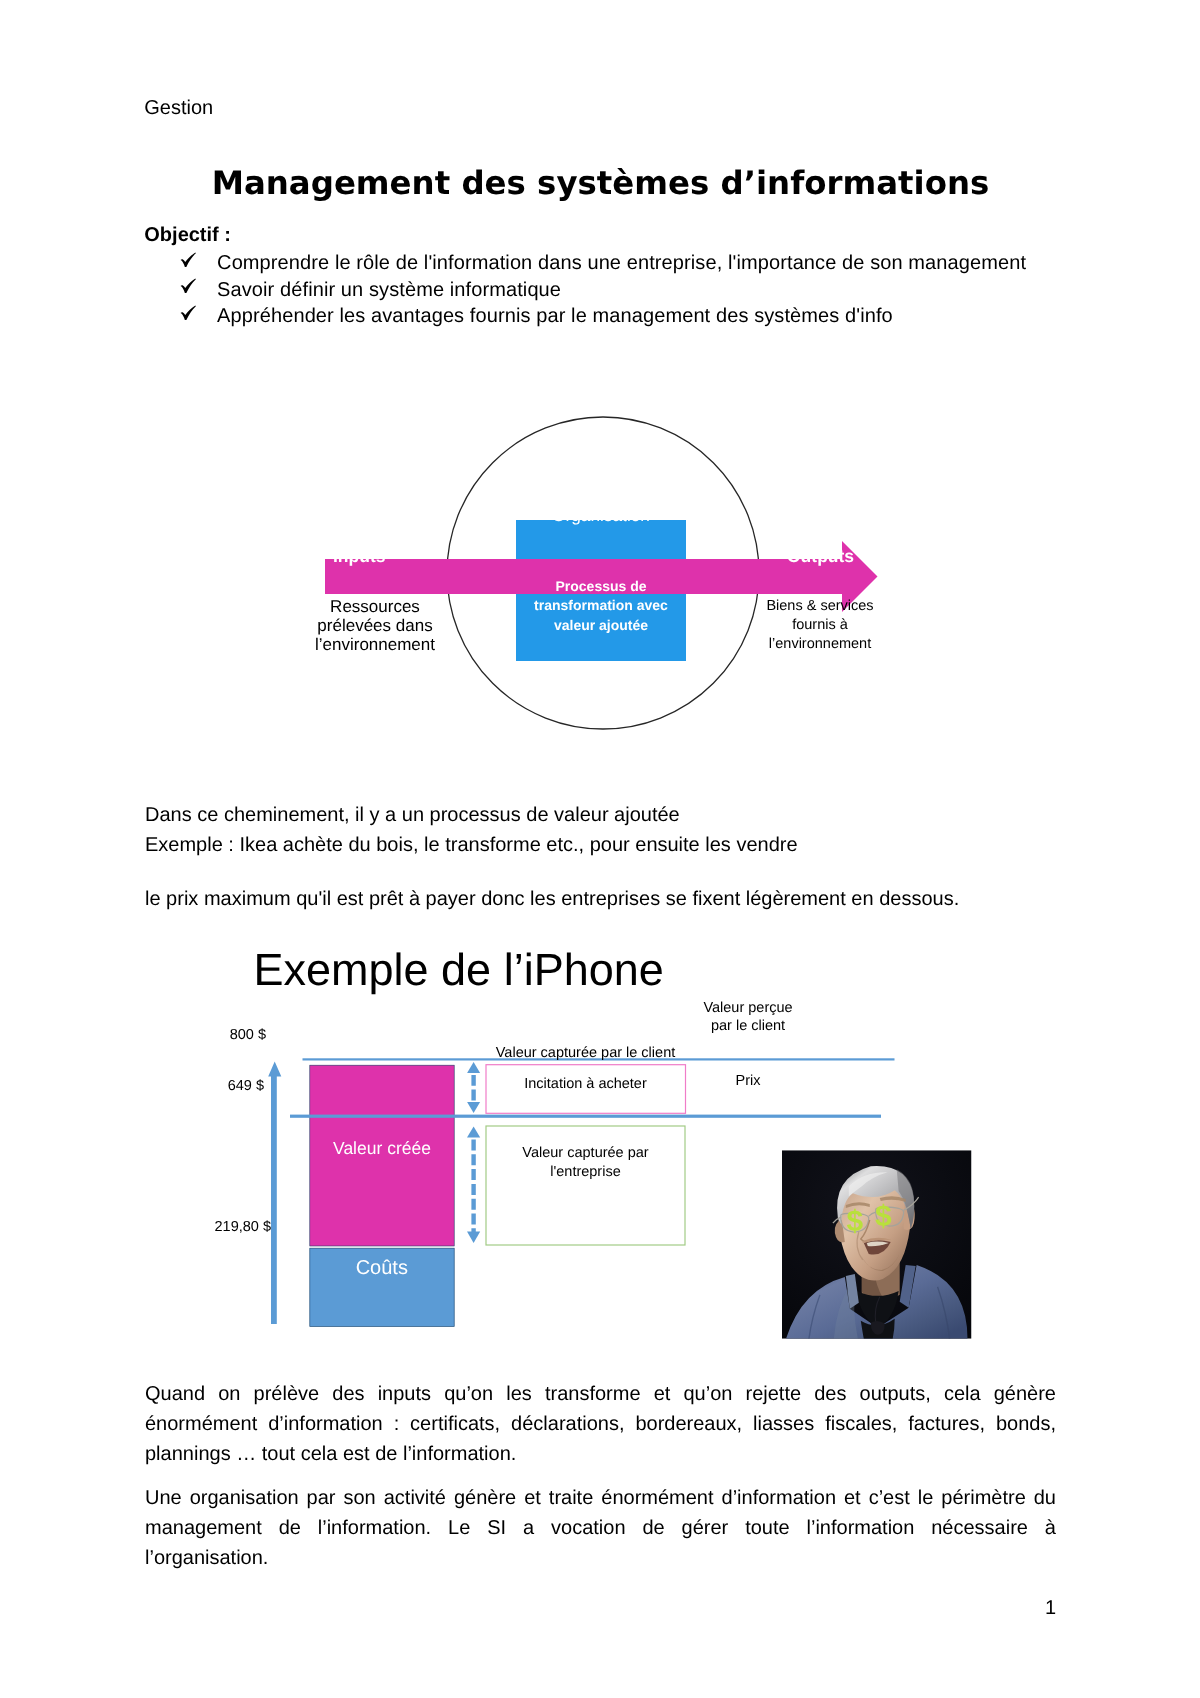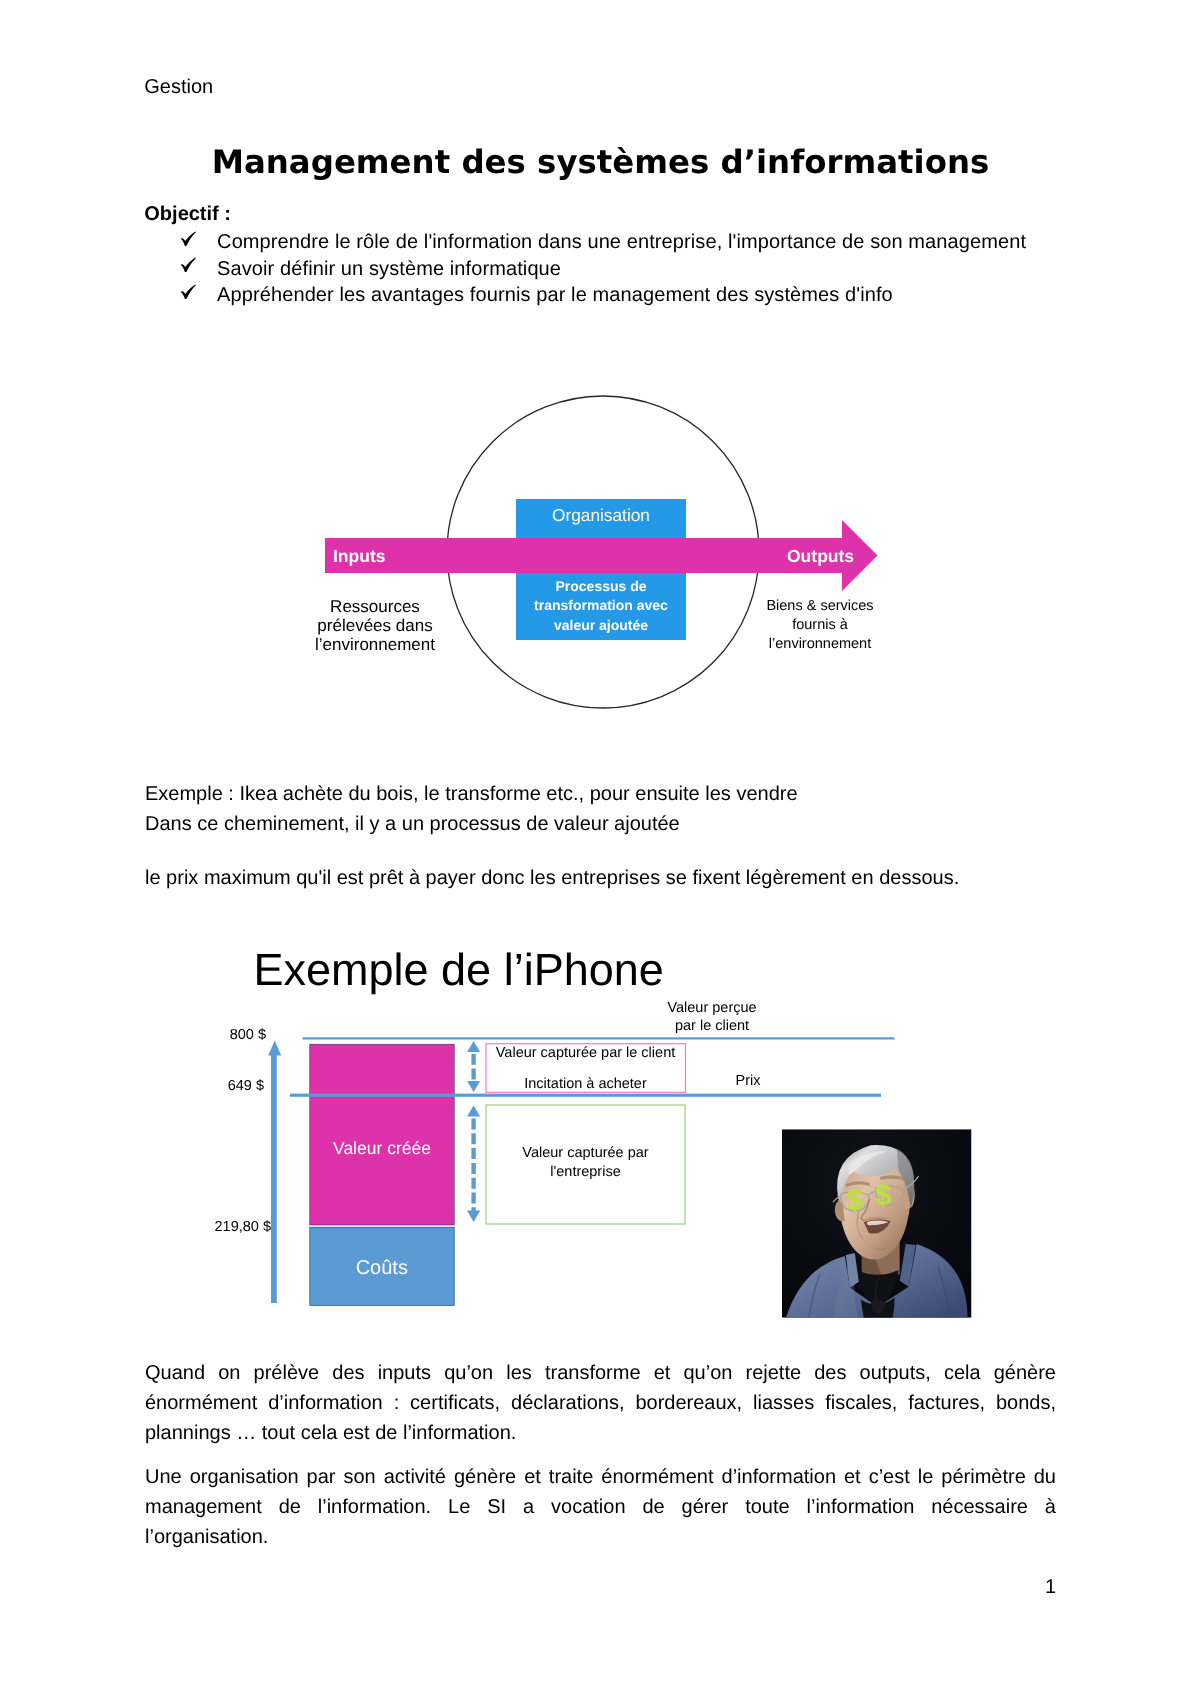--- a/index.html
+++ b/index.html
@@ -1,19 +1,19 @@
 <!DOCTYPE html>
 <html><head>
 <meta charset="utf-8">
 <style>
   html,body{margin:0;padding:0;background:#fff;}
   body{width:1200px;height:1698px;font-family:"Liberation Sans",sans-serif;color:#000;
        -webkit-font-smoothing:antialiased;text-rendering:geometricPrecision;}
   .page{position:relative;width:1200px;height:1698px;overflow:hidden;background:#fff;}
-  .abs{position:absolute;}
+  .abs{position:absolute;margin-top:21px;}
   .nb{position:absolute;}
   .hdr{left:144.3px;top:77.3px;font-size:20px;line-height:20px;}
   .title{left:145px;top:147px;width:911px;text-align:center;color:#000000;font-weight:bold;
          font-family:"DejaVu Sans",sans-serif;font-size:32.4px;line-height:31px;}
   .obj{left:144.3px;top:204px;font-size:20px;font-weight:bold;line-height:20px;}
   .bullet{left:180.6px;font-size:20px;line-height:20px;white-space:nowrap;}
   .bullet .ckwrap{position:absolute;left:-0.5px;top:-16.5px;width:20px;height:20px;}
   .bullet .btxt{position:absolute;left:36.5px;top:-15px;white-space:nowrap;letter-spacing:0.1px;}
   .para{left:145px;width:911px;font-size:20px;line-height:30px;}
   .ln{width:911px;}
@@ -172,34 +172,34 @@
 <path d="M89 173 Q96 169 103 174 Q103 185 96 185 Q89 184 89 173 Z" fill="#191920"></path>
 </g>
 </svg>
 </div>
 <div class="nb" style="left:253.5px;top:950px;width:500px;font-size:45px;line-height:40px">Exemple de l’iPhone</div>
 <div class="nb" style="left:150px;top:1024.5px;width:116px;text-align:right;font-size:14.5px;line-height:20px">800 $</div>
 <div class="nb" style="left:150px;top:1076px;width:114px;text-align:right;font-size:14.5px;line-height:20px">649 $</div>
 <div class="nb" style="left:150px;top:1217px;width:121px;text-align:right;font-size:14.5px;line-height:20px">219,80 $</div>
 <div class="nb" style="left:309.8px;top:1138px;width:144.4px;text-align:center;font-size:17.5px;color:#fff;line-height:20px">Valeur créée</div>
 <div class="nb" style="left:309.8px;top:1258px;width:144px;text-align:center;font-size:20px;color:#fff;line-height:20px">Coûts</div>
-<div class="nb" style="left:612px;top:999px;width:200px;text-align:center;font-size:14.5px;line-height:18.3px">
+<div class="nb" style="left:648px;top:999px;width:200px;text-align:center;font-size:14.5px;line-height:18.3px">
       <div>Valeur perçue</div>
       <div>par le client</div>
     </div>
 <div class="nb" style="left:698px;top:1070.5px;width:100px;text-align:center;font-size:14.5px;line-height:20px">Prix</div>
 <div class="nb" style="left:486px;top:1042.5px;width:199px;text-align:center;font-size:14.5px;line-height:20px">Valeur capturée par le client</div>
 <div class="nb" style="left:486px;top:1074px;width:199px;text-align:center;font-size:14.5px;line-height:20px">Incitation à acheter</div>
 <div class="nb" style="left:486px;top:1143.5px;width:199px;text-align:center;font-size:14.5px;line-height:19.5px">
       <div>Valeur capturée par</div>
       <div>l'entreprise</div>
     </div>
 <div class="abs para" style="top:779px">
+      <div class="ln">Dans ce cheminement, il y a un processus de valeur ajoutée</div>
       <div class="ln">Exemple : Ikea achète du bois, le transforme etc., pour ensuite les vendre</div>
-      <div class="ln">Dans ce cheminement, il y a un processus de valeur ajoutée</div>
     </div>
 <div class="abs para" style="top:863px">
       <div class="ln">le prix maximum qu'il est prêt à payer donc les entreprises se fixent légèrement en dessous.</div>
     </div>
 <div class="abs para" style="top:1358px">
       <div class="ln j">Quand on prélève des inputs qu’on les transforme et qu’on rejette des outputs, cela génère</div>
       <div class="ln j">énormément d’information : certificats, déclarations, bordereaux, liasses fiscales, factures, bonds,</div>
       <div class="ln">plannings … tout cela est de l’information.</div>
     </div>
 <div class="abs para" style="top:1462px">

